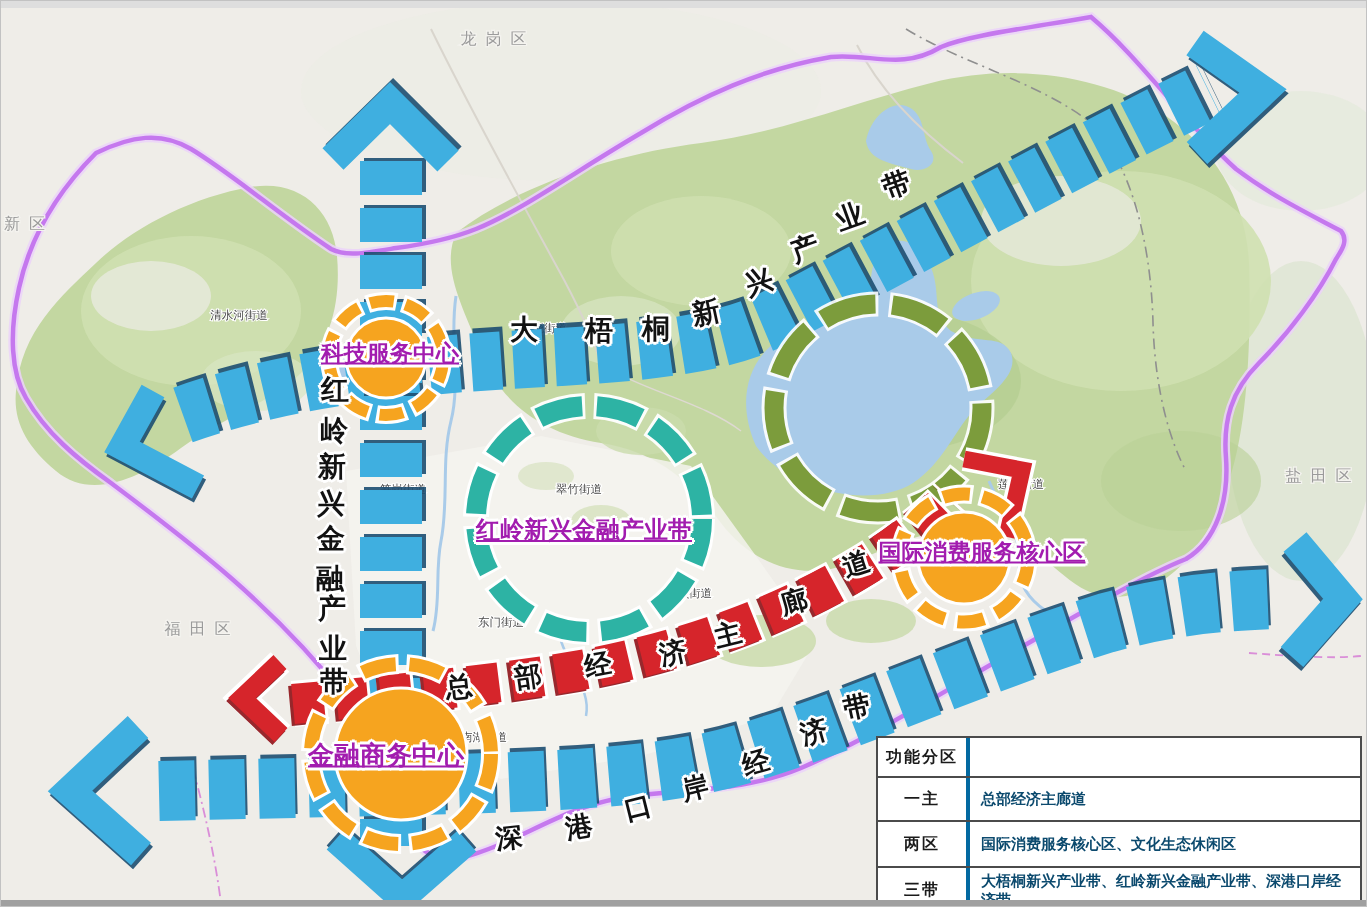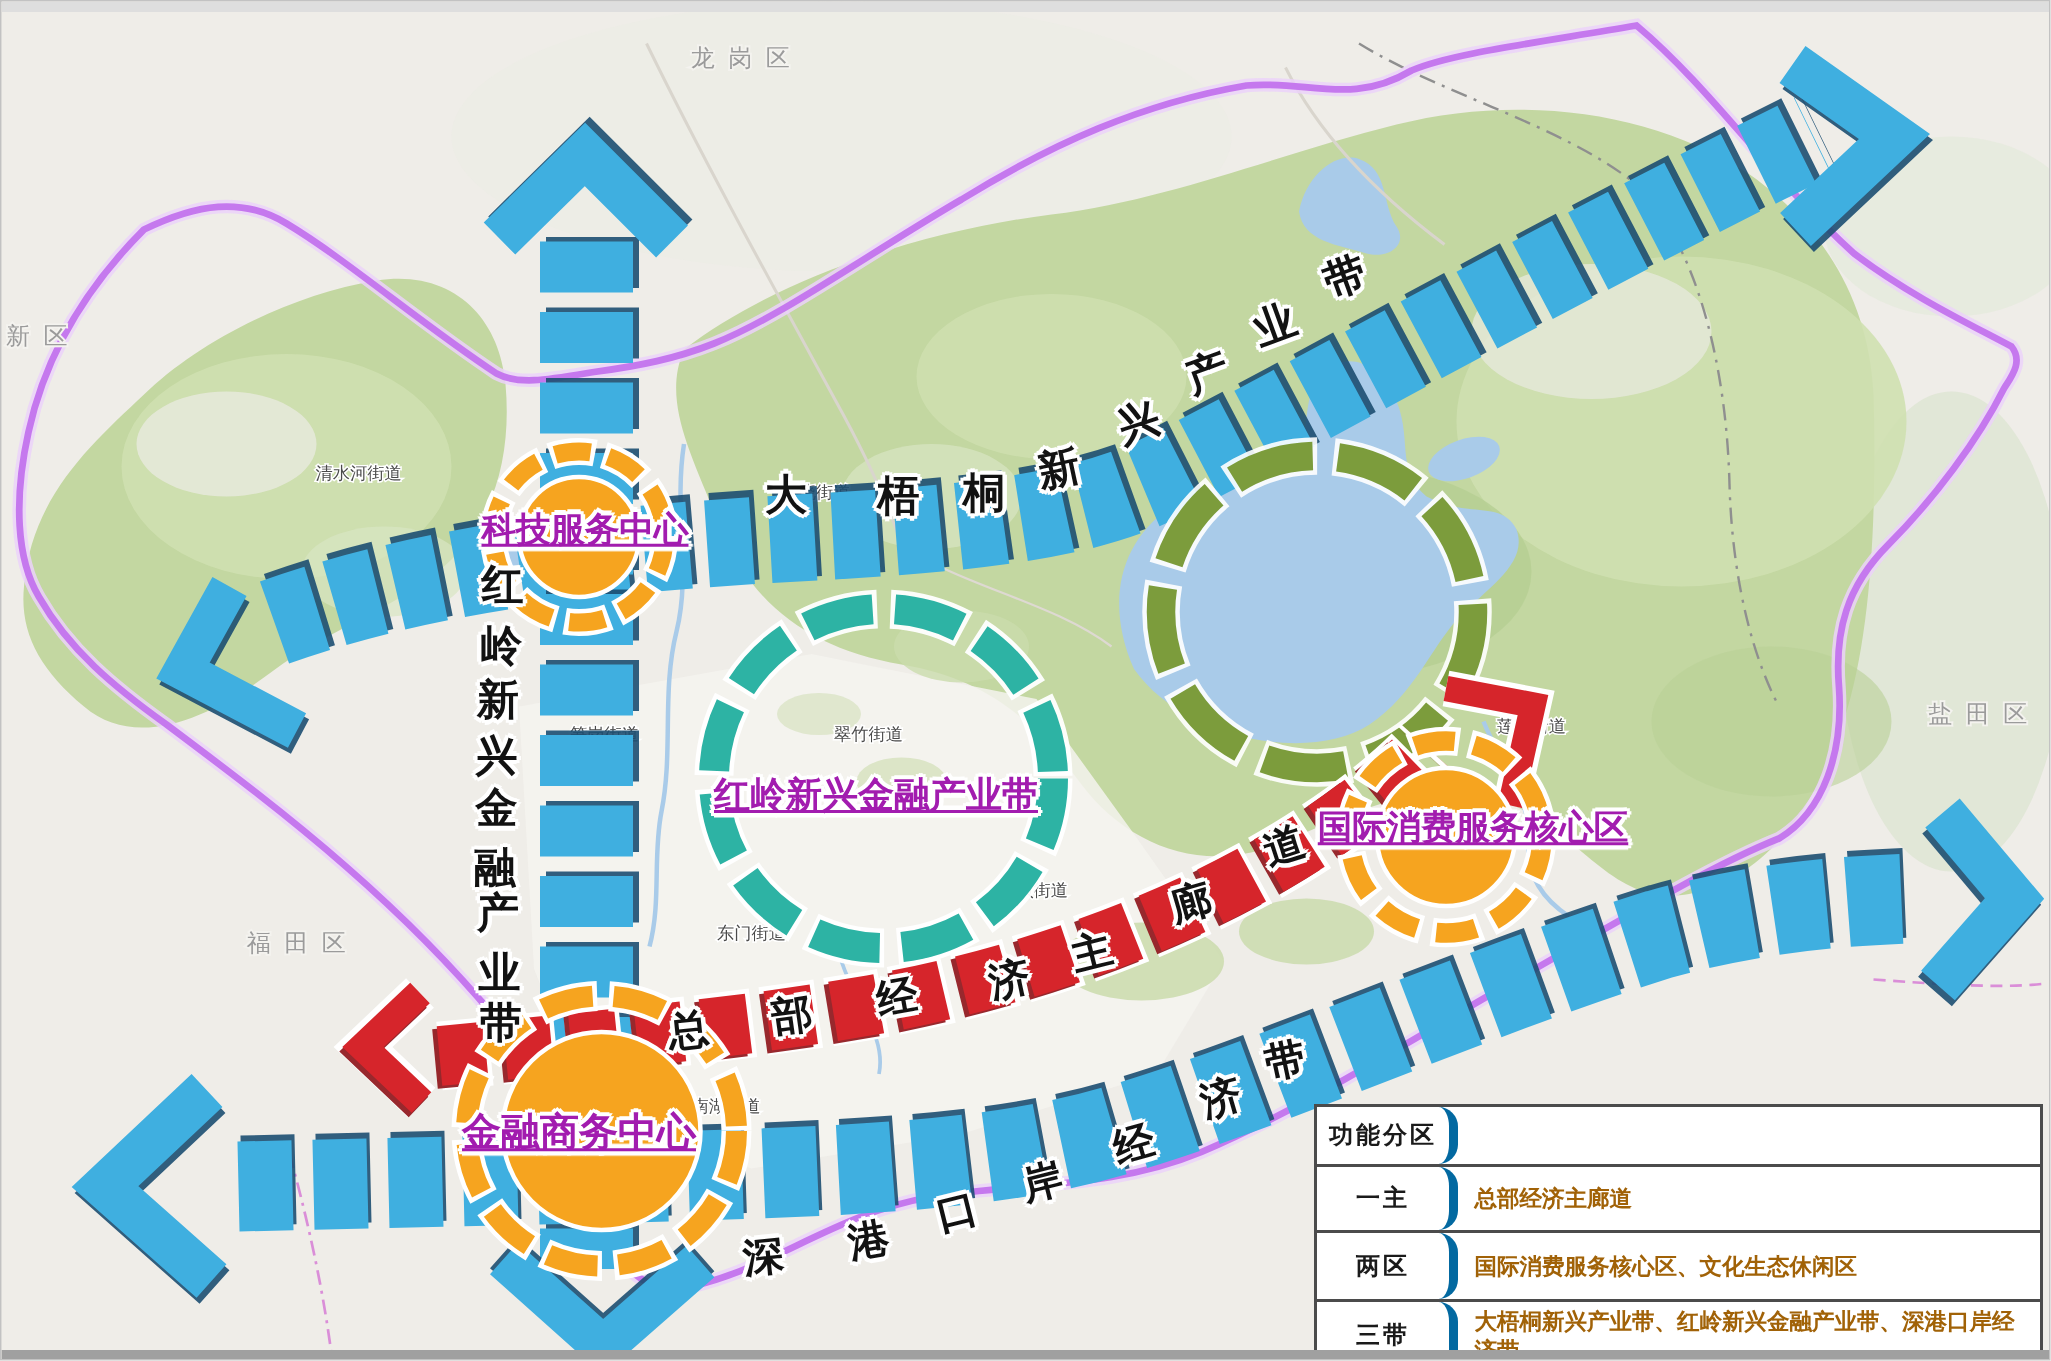--- a/index.html
+++ b/index.html
@@ -12,25 +12,25 @@
   .labels{position:absolute;inset:0;z-index:20;pointer-events:none;}
   .halo{text-shadow:-2px -2px 0 #fff,2px -2px 0 #fff,-2px 2px 0 #fff,2px 2px 0 #fff,
         -3px 0 0 #fff,3px 0 0 #fff,0 -3px 0 #fff,0 3px 0 #fff;}
   .map-label{position:absolute;transform:translate(-50%,-50%);font-weight:700;
              color:#a21caf;white-space:nowrap;text-decoration:underline;}
   .belt-char{position:absolute;font-weight:700;color:#121212;white-space:nowrap;}
   .legend{position:absolute;left:875px;top:735px;width:486px;background:#fff;
           border:2px solid #4b4b4b;z-index:30;box-sizing:border-box;}
   .lg-row{display:flex;align-items:stretch;}
   .lg-row + .lg-row{border-top:2px solid #4b4b4b;}
-  .lg-key{width:88px;min-width:88px;border-right:6px solid #0369a1;display:flex;
+  .lg-key{width:88px;min-width:88px;border-right:4px solid #0369a1;display:flex;
           align-items:center;justify-content:center;font-size:16px;font-weight:600;
-          color:#1a1a1a;letter-spacing:2px;border-radius:13px;}
+          color:#1a1a1a;letter-spacing:2px;}
   .lg-val{flex:1;display:flex;align-items:center;padding:0 11px;font-size:15px;
-          font-weight:600;color:#a16207;}
+          font-weight:600;color:#0c4a6e;}
   .lg-head{height:38px}.lg-r1{height:42px}.lg-r2{height:44px}.lg-r3{height:45px}
   .top-strip{position:absolute;top:0;left:0;right:0;height:7px;background:#DEDEDE;z-index:40;}
   .bottom-strip{position:absolute;bottom:0;left:0;right:0;height:6px;background:#A0A0A0;z-index:40;}
 </style>
 </head>
 <body>
 
 <div class="stage">
   <div class="top-strip"></div>
 

